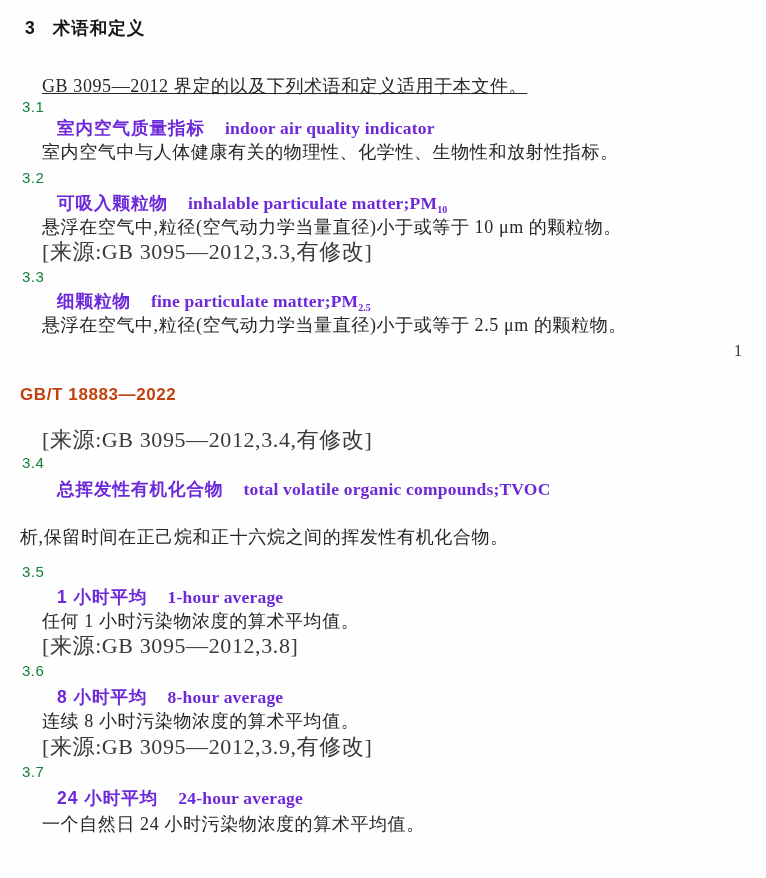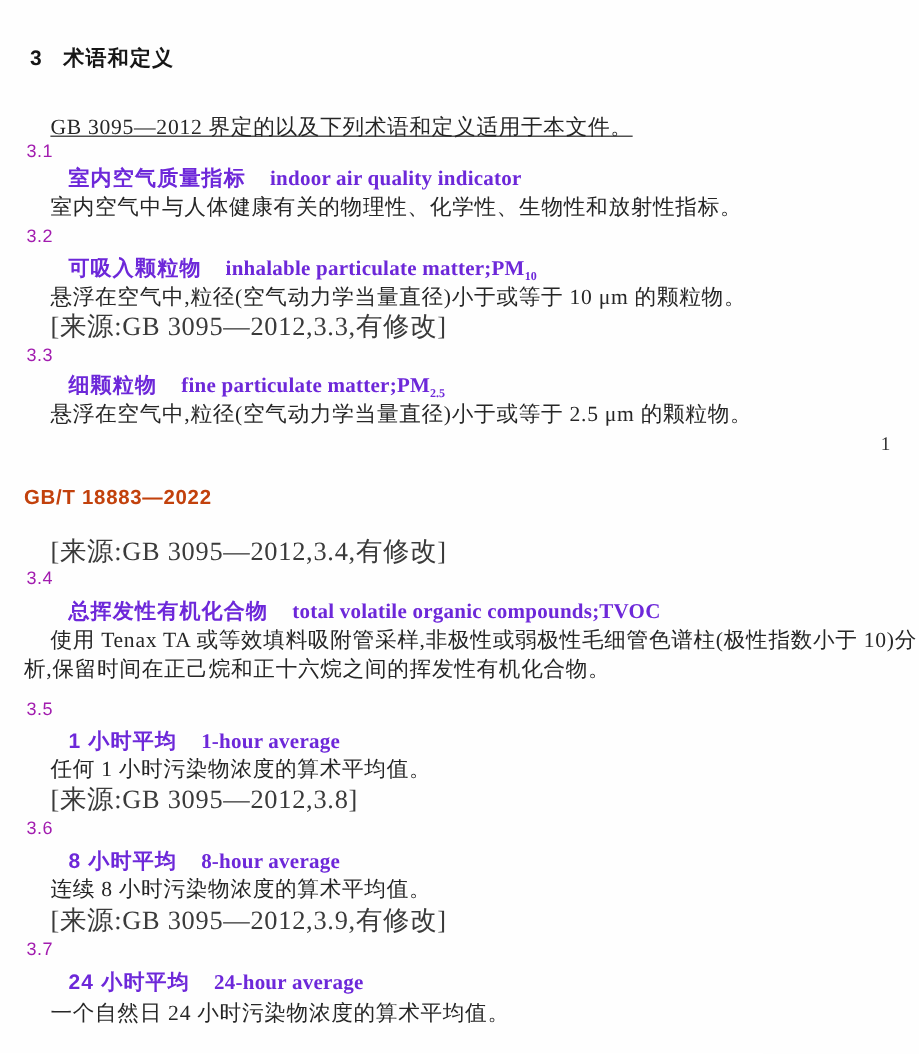--- a/index.html
+++ b/index.html
@@ -8,39 +8,39 @@
     background: #ffffff;
     overflow: hidden;
     font-family: "Liberation Serif", "DejaVu Serif", serif;
   }
   .page {
     position: relative;
     width: 766px; height: 878px;
     background: #fefefe;
     color: #262626;
   }
-  .line { position: absolute; white-space: nowrap; line-height: 22px; margin-top: 20px; }
+  .line { position: absolute; white-space: nowrap; line-height: 22px; }
 
   
   .clause-heading {
     left: 25px; top: 17px;
     font-family: "Liberation Sans", "DejaVu Sans", sans-serif;
     font-weight: 700; font-size: 17.5px; color: #161616;
     letter-spacing: 1px;
   }
   .clause-heading .num { margin-right: 18px; letter-spacing: 0; }
 
   
   .intro { left: 42px; top: 75px; font-size: 18px; letter-spacing: 0.6px; text-decoration: underline; }
 
   
   .sec-num {
     left: 22px;
     font-family: "Liberation Sans", "DejaVu Sans", sans-serif;
-    font-size: 15px; color: #a21caf; letter-spacing: 0.5px;
+    font-size: 15px; color: #15803d; letter-spacing: 0.5px;
   }
 
   
   .term { left: 57px; font-size: 17.5px; color: #6d28d9; }
   .term .zh {
     font-family: "Liberation Sans", "DejaVu Sans", sans-serif;
     font-weight: 700; letter-spacing: 1px;
   }
   .term .en {
     font-family: "Liberation Serif", "DejaVu Serif", serif;
@@ -111,21 +111,20 @@
   <div class="line page-number">1</div>
 
   <div class="line running-header">GB/T 18883—2022</div>
 
   <div class="line src t429">[来源:GB 3095—2012,3.4,有修改]</div>
 
   <div class="line sec-num t452">3.4</div>
   <div class="line term t478">
     <span class="zh">总挥发性有机化合物</span><span class="en"><span>total volatile organic compounds;TVOC</span><sub></sub></span>
   </div>
-  <div class="line def t502">使用 Tenax TA 或等效填料吸附管采样,非极性或弱极性毛细管色谱柱(极性指数小于 10)分</div>
   <div class="line cont t526">析,保留时间在正己烷和正十六烷之间的挥发性有机化合物。</div>
 
   <div class="line sec-num t561">3.5</div>
   <div class="line term t586">
     <span class="zh">1 小时平均</span><span class="en"><span>1-hour average</span><sub></sub></span>
   </div>
   <div class="line def t610">任何 1 小时污染物浓度的算术平均值。</div>
   <div class="line src t635">[来源:GB 3095—2012,3.8]</div>
 
   <div class="line sec-num t660">3.6</div>

